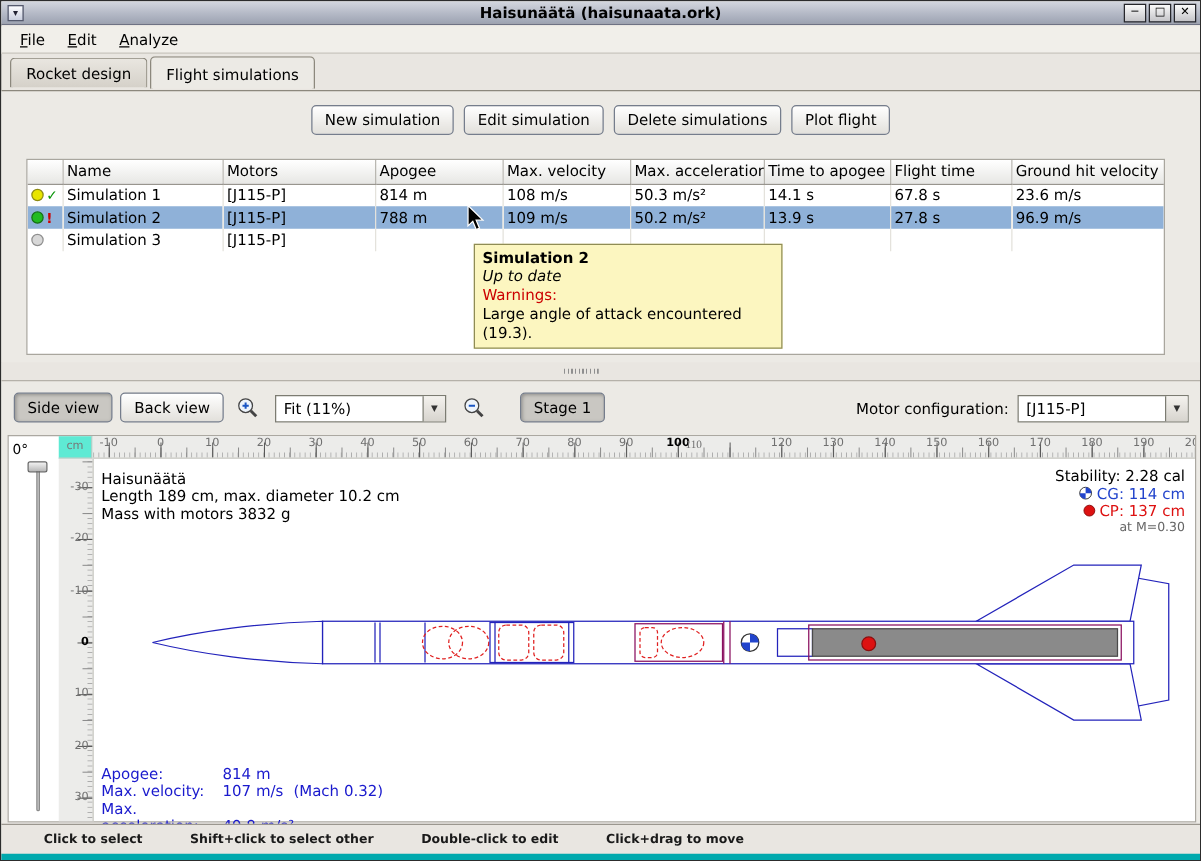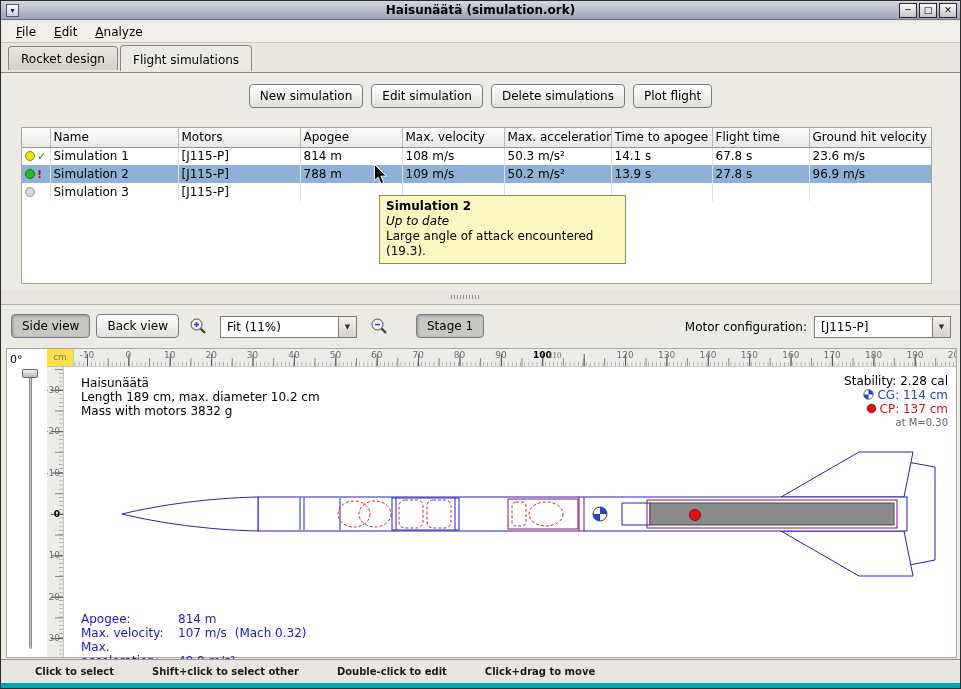--- a/index.html
+++ b/index.html
@@ -95,33 +95,33 @@
   .vtb-right { position:absolute; right:9px; top:2px; display:flex; align-items:center; gap:7px; }
 
   .view-area { position:absolute; left:5px; top:43px; width:951px; height:310px;
     background:#fff; border:1px solid #aba8a1; }
   .rot-label { position:absolute; left:3px; top:4px; font-size:11px; }
   .slider-track { position:absolute; left:22px; top:24px; width:3px; height:276px;
     background:#c9c9c9; border:1px solid #8a8a8a; border-radius:2px; }
   .slider-handle { position:absolute; left:15px; top:20px; width:16px; height:9px;
     background:linear-gradient(#f2f2f2,#b8b8b8); border:1px solid #666; border-radius:2px; }
   .ruler-corner { position:absolute; left:40px; top:0; width:27px; height:18px;
-    background:#fde047; border-right:1px solid #c9c9c4; border-bottom:1px solid #c9c9c4;
+    background:#5eead4; border-right:1px solid #c9c9c4; border-bottom:1px solid #c9c9c4;
     font-size:9px; color:#777; text-align:center; line-height:17px; }
   .hruler { position:absolute; left:67px; top:0; width:882px; height:18px;
     background-color:#ececea; border-bottom:1px solid #c9c9c4; overflow:hidden;
     background-image:linear-gradient(90deg,#555 1px,transparent 1px),
       linear-gradient(90deg,#888 1px,transparent 1px),
       linear-gradient(90deg,#ababab 1px,transparent 1px);
     background-size:41.4px 12px,20.7px 8px,4.14px 4px;
     background-repeat:repeat-x;
     background-position:13px 100%,13px 100%,13px 100%; }
   .hlab { position:absolute; top:1px; transform:translateX(-50%); font-size:9px; color:#707070; }
   .hlab.bold { color:#000; font-weight:bold; }
-  .vruler { position:absolute; left:40px; top:18px; width:17px; height:290px;
+  .vruler { position:absolute; left:40px; top:18px; width:28px; height:290px;
     background-color:#ececea; border-right:1px solid #c9c9c4; overflow:hidden;
     background-image:linear-gradient(#555 1px,transparent 1px),
       linear-gradient(#888 1px,transparent 1px),
       linear-gradient(#ababab 1px,transparent 1px);
     background-size:12px 41.4px,8px 20.7px,4px 4.14px;
     background-repeat:repeat-y;
     background-position:100% 22.8px,100% 2.1px,100% 2.1px; }
   .vlab { position:absolute; right:3px; transform:translateY(-50%); font-size:9px; color:#707070; }
   .vlab.bold { color:#000; font-weight:bold; }
 
@@ -148,21 +148,21 @@
     padding-left:34px; gap:38px; font-size:10px; font-weight:bold; color:#1a1a1a; }
   .desktop-strip { position:absolute; top:682px; left:0; right:0; height:7px; background:#00a9ad; }
 </style>
 </head>
 <body>
 
 <div id="window">
 
   <div class="titlebar">
     <div class="win-icon">▾</div>
-    <div class="title">Haisunäätä (simulation.ork)</div>
+    <div class="title">Haisunäätä (haisunaata.ork)</div>
     <div class="win-btns">
       <div class="wbtn">─</div>
       <div class="wbtn">□</div>
       <div class="wbtn">✕</div>
     </div>
   </div>
 
   <div class="menubar">
     <span class="menu-item">File</span>
     <span class="menu-item">Edit</span>
@@ -243,20 +243,21 @@
             <td></td>
           </tr>
         </tbody>
       </table>
     </div>
   </div>
 
   <div class="tooltip">
     <div class="tt-title">Simulation 2</div>
     <div class="tt-state">Up to date</div>
+    <div class="tt-warnlabel">Warnings:</div>
     <div class="tt-warning">Large angle of attack encountered (19.3).</div>
   </div>
 
   <div class="cursor">
     <svg width="17" height="22" viewBox="0 0 12 15">
       <path d="M1,0 L1,11.5 L3.7,9 L5.6,13.6 L7.5,12.8 L5.6,8.3 L9.4,8.3 Z" fill="#000" stroke="#fff" stroke-width="0.7"></path>
     </svg>
   </div>
 
   <div class="divider">

